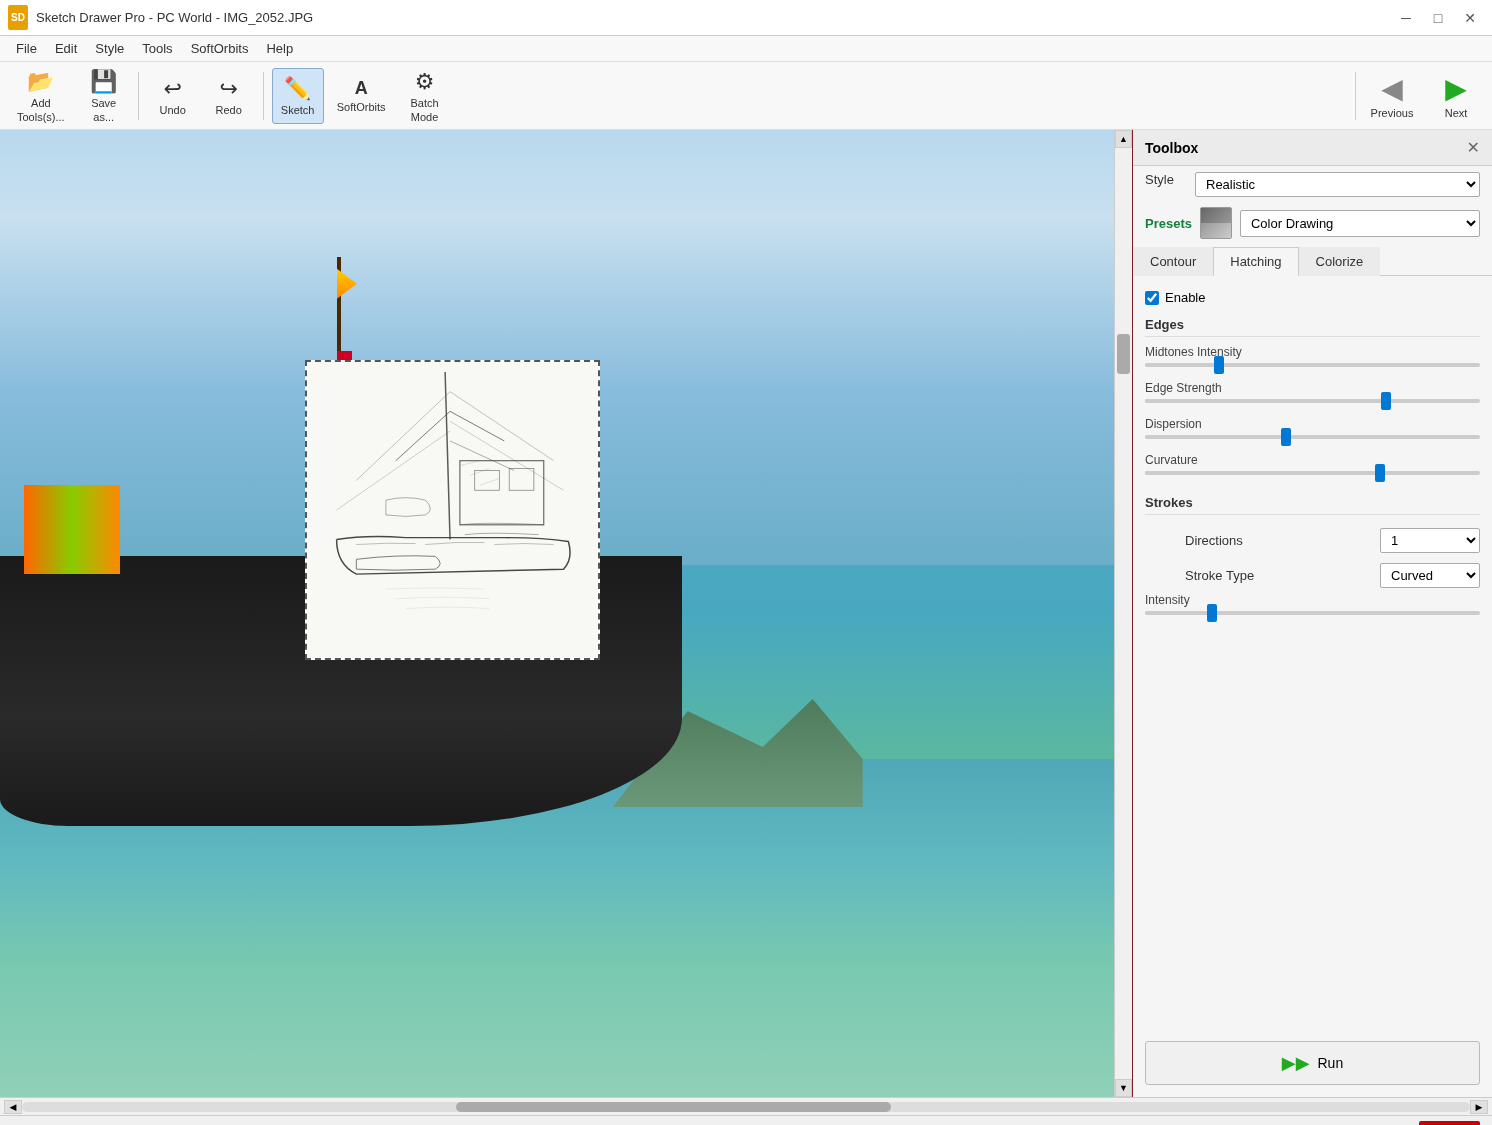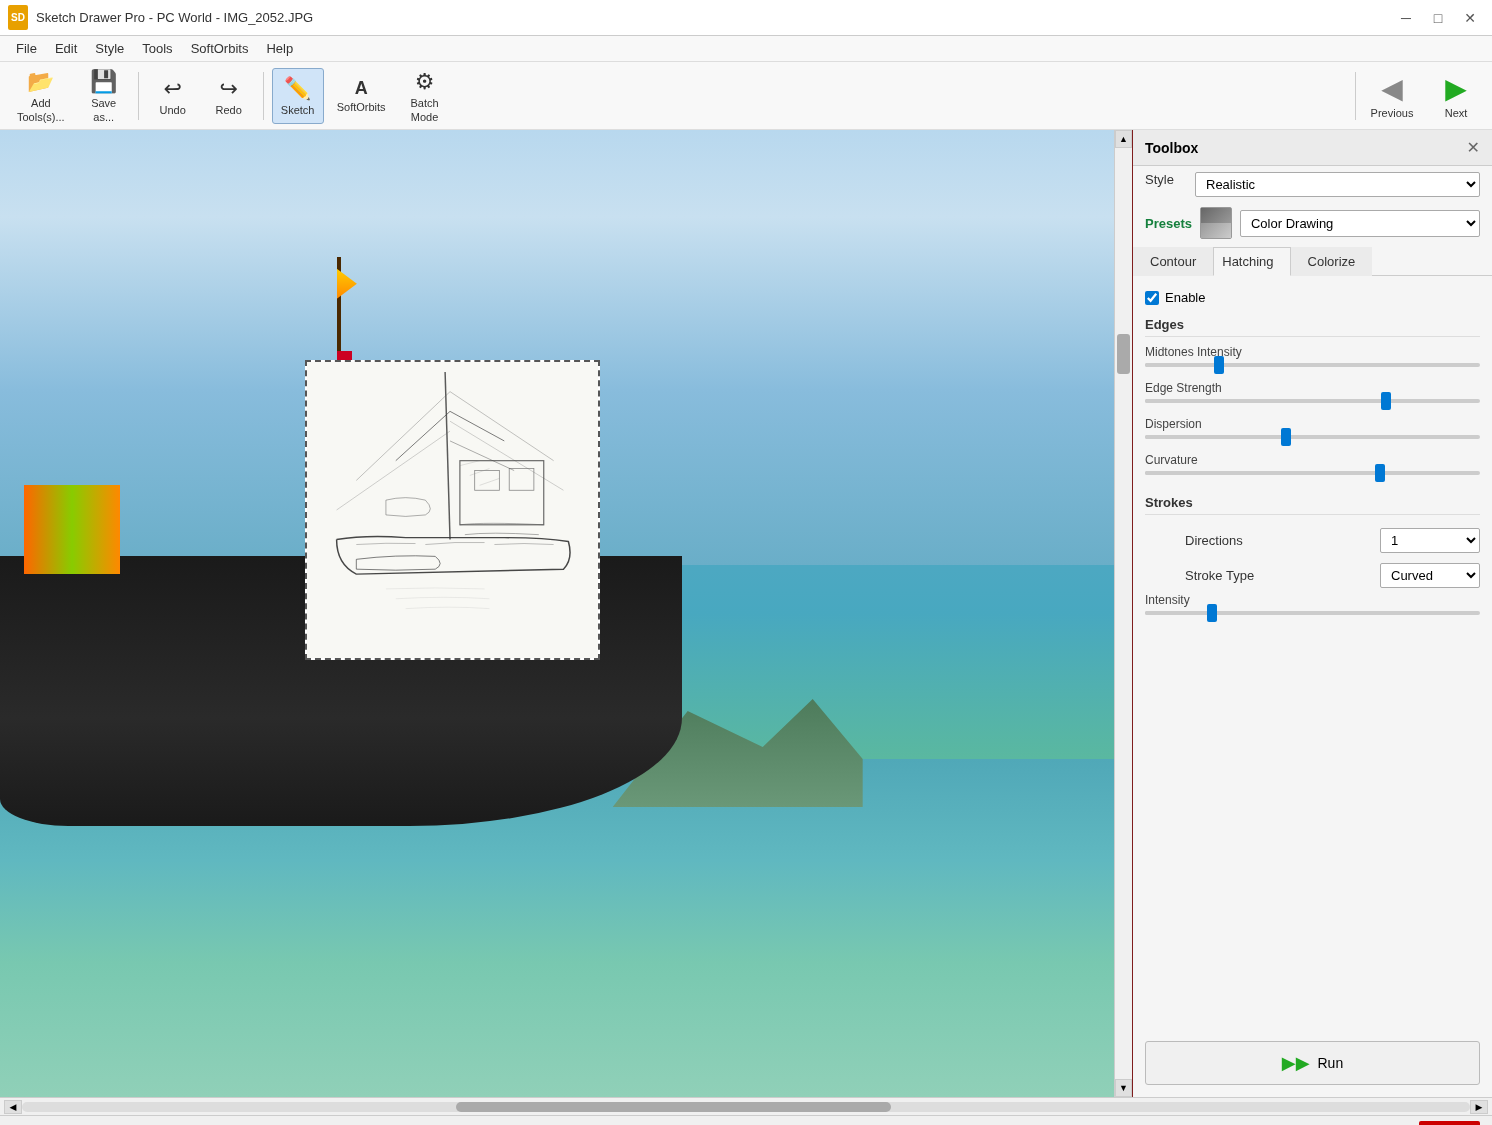--- a/index.html
+++ b/index.html
@@ -234,21 +234,20 @@
       border-bottom: none;
       background: #ebebeb;
       color: #333;
       margin-bottom: -1px;
     }
     .tab.active {
       background: #f5f5f5;
       border-color: #ccc #ccc transparent;
       border-bottom: 1px solid #f5f5f5;
       font-weight: 500;
-      padding-left: 8px;
     }
 
     .tab-content { padding: 8px 12px; }
 
     .enable-row {
       display: flex;
       align-items: center;
       gap: 6px;
       padding: 6px 0;
     }

